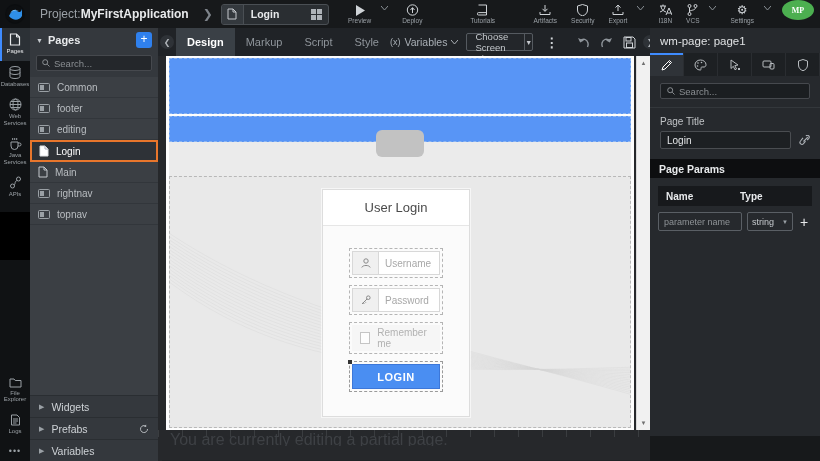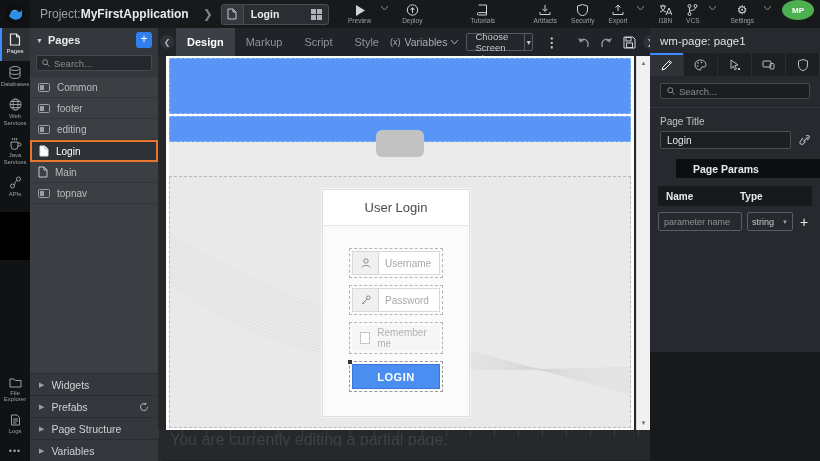--- a/index.html
+++ b/index.html
@@ -20,21 +20,21 @@
     border-radius:3px; overflow:hidden; width:108px; }
   .page-chip .chip-icon { width:22px; height:100%; background:#34393e; display:flex; align-items:center; justify-content:center; border-right:1px solid #4a4f54; }
   .page-chip .chip-label { flex:1; font-size:10.5px; font-weight:bold; color:#e8eaec; padding-left:7px; }
   .page-chip .chip-grid { width:22px; display:flex; align-items:center; justify-content:center; }
   .tb-actions { display:flex; align-items:flex-start; height:28px; }
   .tb-item { display:flex; flex-direction:column; align-items:center; justify-content:center; height:28px;
     color:#b8bcc0; padding:0 7px; cursor:pointer; position:relative; }
   .tb-item .tb-label { font-size:6.5px; color:#9aa0a6; margin-top:1px; white-space:nowrap; }
   .tb-chev { color:#8a9096; margin-left:-4px; margin-top:-6px; }
   .avatar { width:32px; height:20px; border-radius:50%; background:#4caf50; color:#fff; font-size:8px; font-weight:bold;
-    display:flex; align-items:center; justify-content:center; margin:0 6px 0 4px; }
+    display:flex; align-items:center; justify-content:center; margin:0 6px 0 4px;font-family:Liberation Serif, serif; }
   .spacer { flex:1; }
 
   
   .rail { position:absolute; left:0; top:28px; width:30px; height:433px; background:#101214; z-index:4; }
   .rail-item { width:30px; padding:5px 0 6px; display:flex; flex-direction:column; align-items:center; gap:2px;
     color:#9aa0a5; cursor:pointer; position:relative; }
   .rail-item .rail-label { font-size:6px; line-height:6.5px; text-align:center; color:#9aa0a5; }
   .rail-item.active { background:#2c3136; color:#e8eaec; }
   .rail-item.active .rail-label { color:#e8eaec; }
   .rail-item.active::before { content:""; position:absolute; left:0; top:0; bottom:0; width:2px; background:#3f8cff; }
@@ -116,39 +116,39 @@
 
   .bottom-ruler { position:absolute; left:0; bottom:0; width:492px; height:16px; background:#26282b;
     background-image:repeating-linear-gradient(to right, #3a3d40 0 1px, transparent 1px 24px);
     background-size:100% 7px; background-repeat:no-repeat; background-position:0 0; overflow:hidden; }
   .notice { position:absolute; left:12px; top:1px; font-size:16px; color:#3e4145; white-space:nowrap; }
 
   .page1-bar { position:absolute; left:0; bottom:-15px; left:4px; width:488px; height:16px; background:#202326;
     display:flex; align-items:center; }
 
   
-  .rpanel { position:absolute; left:650px; top:28px; width:170px; height:324px; background:#26292d; z-index:3; }
+  .rpanel { position:absolute; left:650px; top:28px; width:170px; height:408px; background:#26292d; z-index:3; }
   .rp-header { height:25px; display:flex; align-items:center; padding:0 10px; color:#dfe1e3; font-size:11.5px; background:#26292d; }
   .rp-tabs { height:23px; display:flex; background:#1d2023; }
   .rp-tab { flex:1; display:flex; align-items:center; justify-content:center; color:#b8bcc0; cursor:pointer;
     border-right:1px solid #2a2d31; position:relative; }
   .rp-tab.active { background:#2f3338; color:#fff; }
   .rp-tab.active::before { content:""; position:absolute; left:0; right:0; top:0; height:2px; background:#3f8cff; }
   .rp-search { margin:7px 10px 8px; height:16px; background:#1b1e21; border:1px solid #46494e; border-radius:2px;
     display:flex; align-items:center; padding:0 6px; gap:4px; color:#8a8e92; }
   .rp-search .ph { font-size:9.5px; color:#8a8e92; }
   .rp-div { height:1px; background:#33373b; }
   .fld-label { font-size:10px; color:#c0c3c6; padding:8px 10px 4px; }
   .title-row { display:flex; align-items:center; gap:8px; padding:0 10px; }
   .text-input { flex:1; height:18px; background:#1d2023; border:1px solid #4a4d51; border-radius:2px; color:#e4e6e8;
     font-size:10px; padding:0 6px; font-family:"Liberation Sans", sans-serif; min-width:0; }
   .text-input::placeholder { color:#8f9397; }
   .bind-icon { color:#aeb3b8; cursor:pointer; }
   .section-bar { margin-top:10px; height:19px; background:#0d0e10; display:flex; align-items:center;
-    padding:0 17px; color:#e8eaec; font-size:10.5px; font-weight:bold;margin-left:26px; }
+    padding:0 9px; color:#e8eaec; font-size:10.5px; font-weight:bold; }
   .param-table { margin:8px 8px 0; }
   .pt-head { display:flex; background:#17191c; height:20px; align-items:center; }
   .pt-head .col-name { flex:1; padding-left:8px; font-size:10px; font-weight:bold; color:#e8eaec; }
   .pt-head .col-type { width:54px; font-size:10px; font-weight:bold; color:#e8eaec; }
   .pt-head .col-act { width:18px; }
   .pt-row { display:flex; align-items:center; margin-top:6px; gap:5px; }
   .param-input { width:84px; height:19px; background:transparent; border:1px solid #5a5f65; border-radius:2px;
     font-size:9px; color:#c5c9cd; padding:0 5px; font-family:"Liberation Sans", sans-serif; }
   .param-input::placeholder { color:#8f9397; }
   .type-select { width:46px; height:19px; border:1px solid #5a5f65; border-radius:2px; display:flex; align-items:center;
@@ -435,41 +435,46 @@
           </span>
         <span>Main</span>
       </div>
       <div class="page-item">
         <span>
             <svg width="12" height="9" viewBox="0 0 12 9">
               <rect x="0.5" y="0.5" width="11" height="8" rx="1" fill="none" stroke="#9aa0a5"></rect>
               <rect x="2" y="2" width="4" height="5" fill="#9aa0a5"></rect>
             </svg>
           </span>
+        <span>rightnav</span>
+      </div>
+      <div class="page-item">
+        <span>
+            <svg width="12" height="9" viewBox="0 0 12 9">
+              <rect x="0.5" y="0.5" width="11" height="8" rx="1" fill="none" stroke="#9aa0a5"></rect>
+              <rect x="2" y="2" width="4" height="5" fill="#9aa0a5"></rect>
+            </svg>
+          </span>
         <span>topnav</span>
       </div>
     </div>
     <div class="accordion">
       <div class="acc-item">
         <span class="tri">▶</span>
         <span>Widgets</span>
       </div>
       <div class="acc-item">
         <span class="tri">▶</span>
         <span>Prefabs</span>
         <span class="acc-right">
             <svg width="10" height="10" viewBox="0 0 10 10">
               <path d="M8.5 5 A3.5 3.5 0 1 1 7 2.2" fill="none" stroke="#b5b9bd"></path>
               <path d="M7.2 0.4 L7.2 3 L4.8 2.4 Z" fill="#b5b9bd"></path>
             </svg>
           </span>
-      </div>
-      <div class="acc-item">
-        <span class="tri">▶</span>
-        <span>Page Structure</span>
       </div>
       <div class="acc-item">
         <span class="tri">▶</span>
         <span>Variables</span>
       </div>
     </div>
   </div>
 
   <div class="canvas-region">
     <div class="canvas-toolbar">

